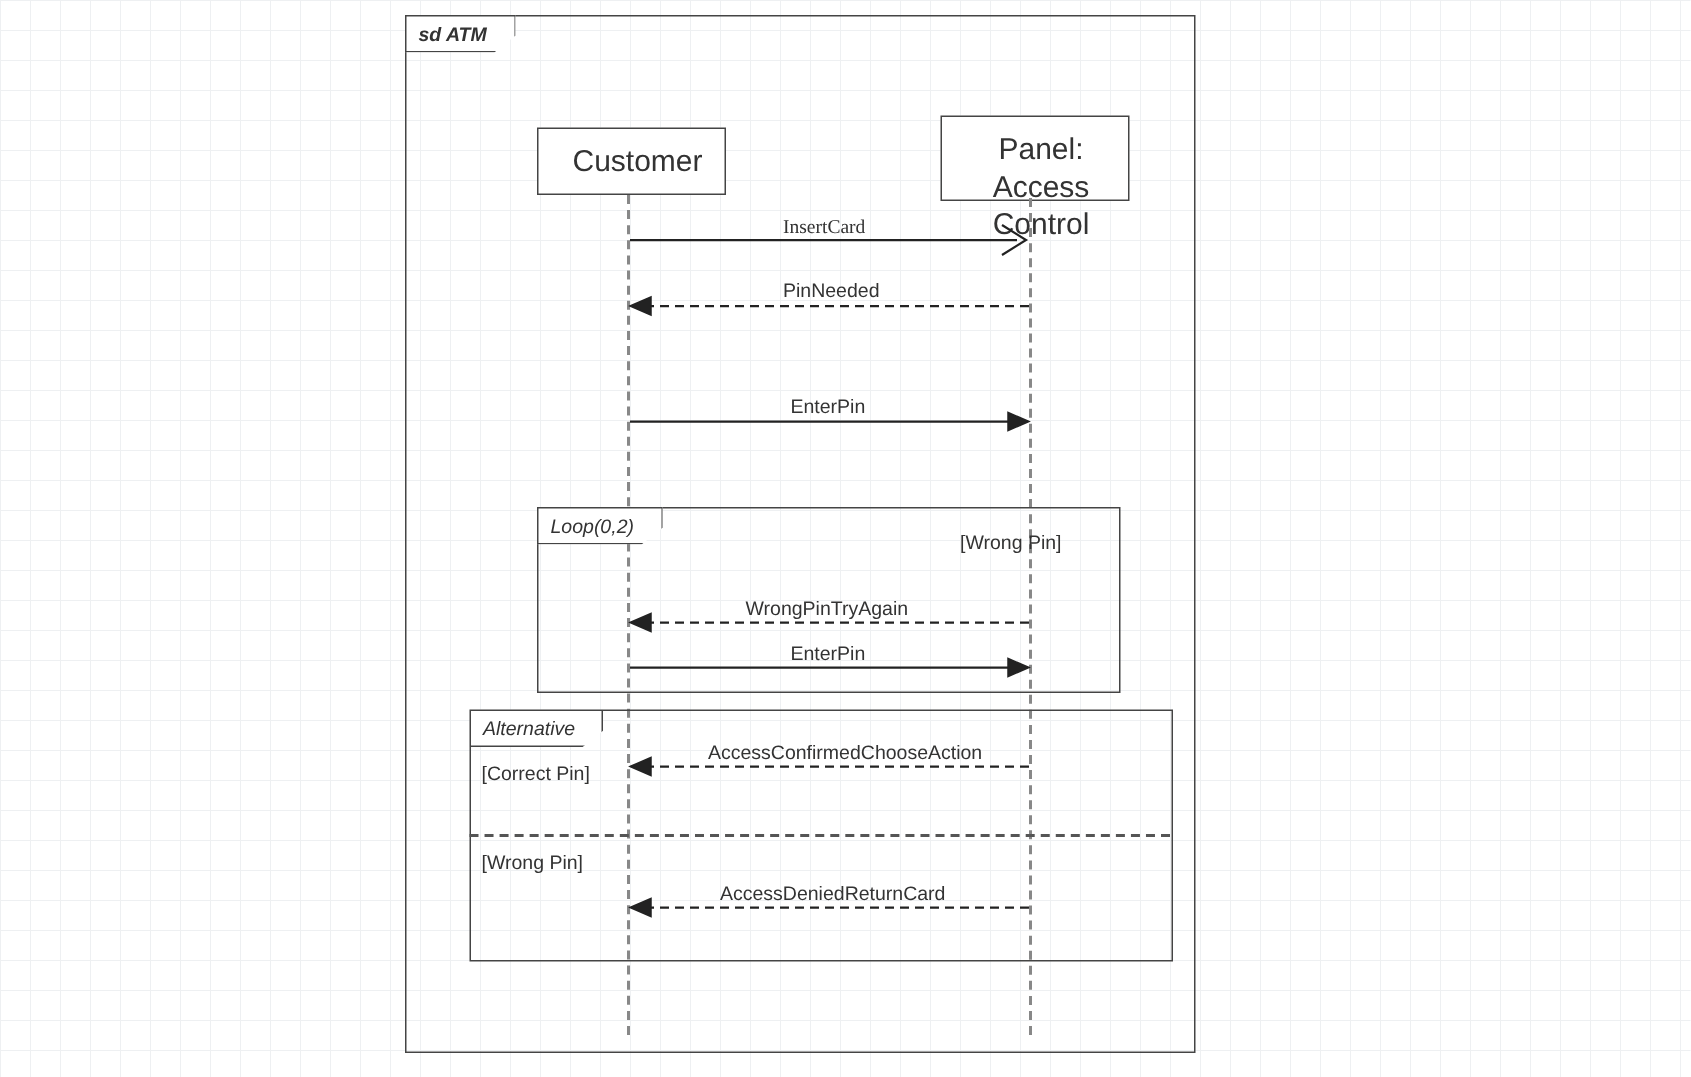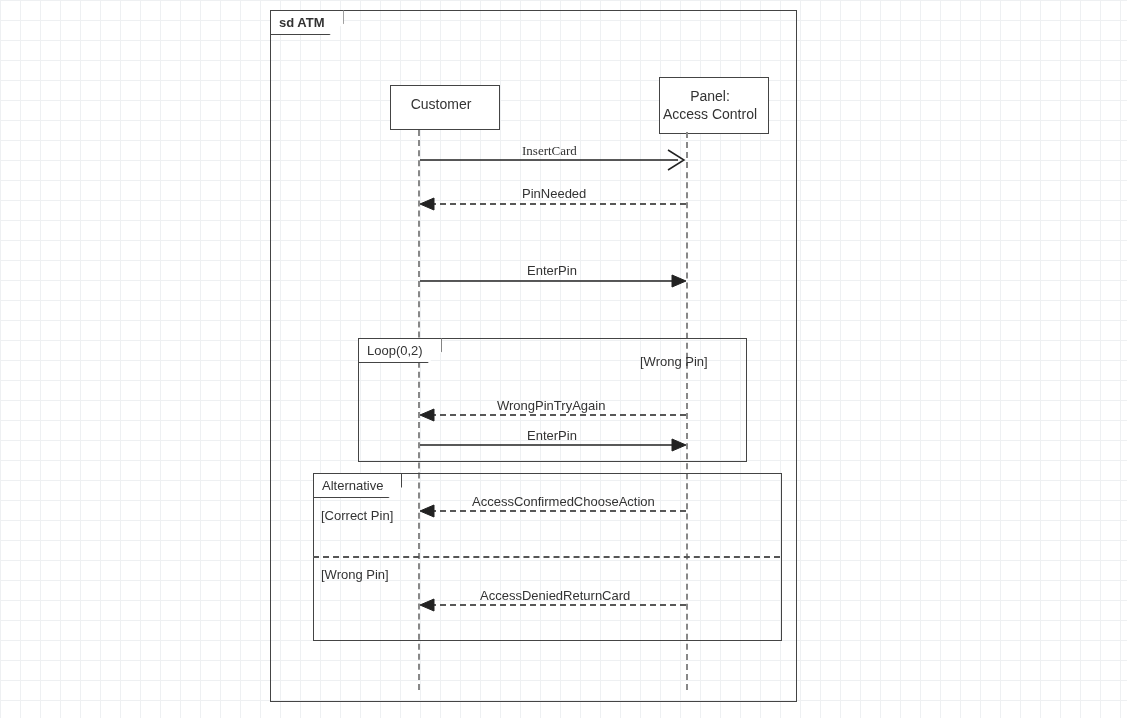--- a/index.html
+++ b/index.html
@@ -32,30 +32,30 @@
   .frame-tab {
     position: absolute;
     left: -1px;
     top: -1px;
     background: #fff;
     border: 1.5px solid #444;
     border-bottom-right-radius: 0;
     padding: 4px 18px 4px 8px;
     font-size: 13px;
     clip-path: polygon(0 0, 100% 0, 100% 55%, calc(100% - 14px) 100%, 0 100%);
+    font-style: italic;
   }
   .lifeline-box {
     position: absolute;
     border: 1.5px solid #444;
     background: #fff;
     text-align: center;
-    font-size: 14px;
-    padding: 10px 8px 8px 0;
+    font-size: 20px;
+    padding: 10px 8px 8px 16px;
     line-height: 1.25;
-    margin-left: 32px;
   }
   .lifeline-dash {
     position: absolute;
     border-left: 2px dashed #888;
   }
   .msg-label {
     position: absolute;
     font-size: 13px;
     background: transparent;
     white-space: nowrap;

